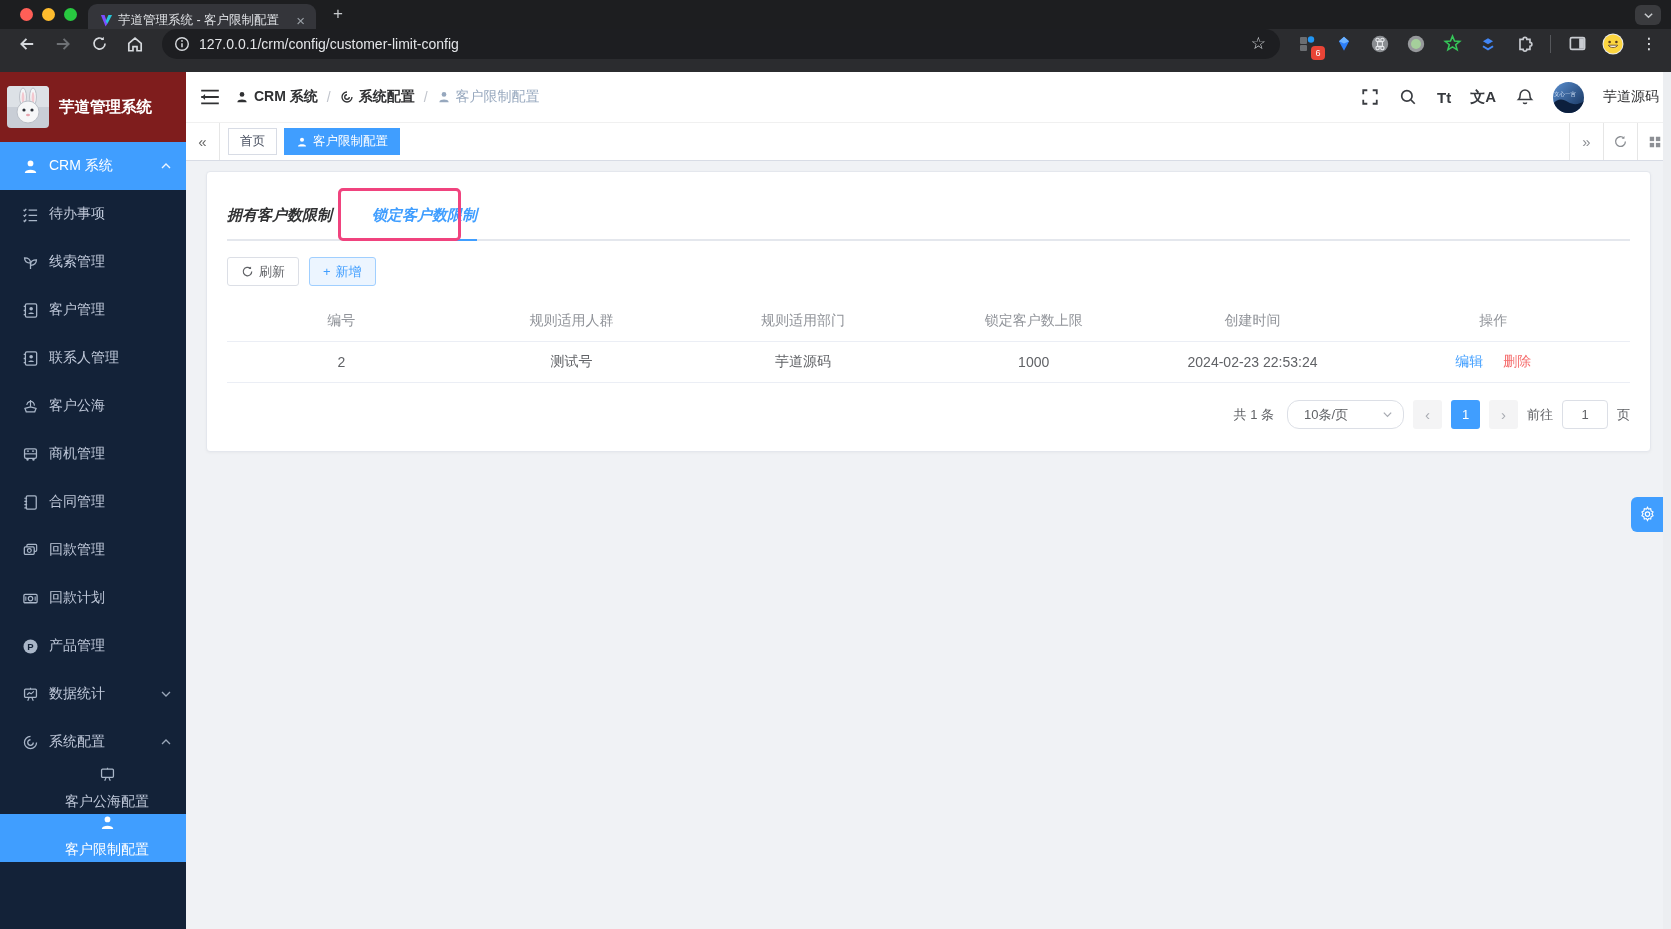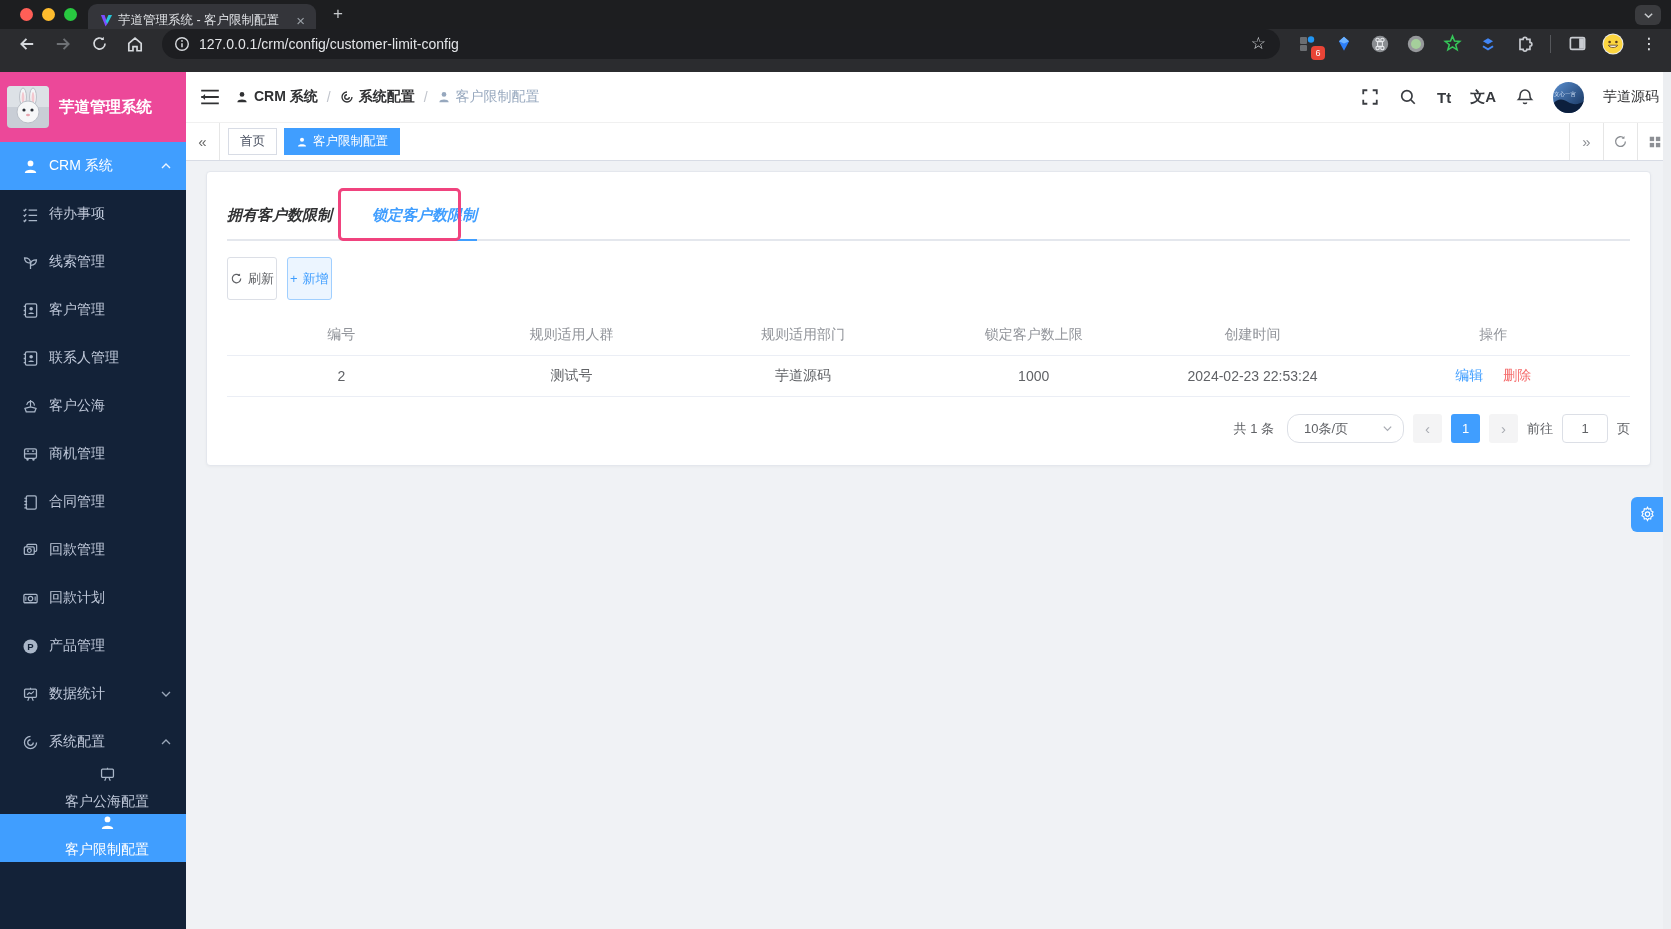--- a/index.html
+++ b/index.html
@@ -28,21 +28,21 @@
   .ext { width:24px; height:24px; display:flex; align-items:center; justify-content:center; position:relative; }
   .ext-badge { position:absolute; right:-5px; bottom:-4px; background:#e94436; color:#fff; font-size:9px; min-width:14px; height:14px; border-radius:4px; display:flex; align-items:center; justify-content:center; padding:0 2px; }
   .toolbar-sep { width:1px; height:18px; background:#55575b; margin:0 2px; }
   .more-dots { color:#e8eaed; font-size:16px; letter-spacing:0; padding:0 4px; }
 
   
   .app { position:absolute; top:72px; left:0; right:0; bottom:0; display:flex; }
 
   
   .sidebar { width:186px; background:#132238; color:#bfc8d9; flex:0 0 auto; display:flex; flex-direction:column; overflow:hidden; }
-  .logo-strip { height:70px; background:#ec4899; display:flex; align-items:center; padding:0 10px 0 7px; gap:10px; flex:0 0 auto; }
+  .logo-strip { height:70px; background:#7f1d1d; display:flex; align-items:center; padding:0 10px 0 7px; gap:10px; flex:0 0 auto; }
   .logo-img { width:42px; height:42px; border-radius:4px; overflow:hidden; flex:0 0 auto; }
   .logo-title { color:#ffffff; font-size:15.5px; font-weight:bold; white-space:nowrap; }
   .menu { flex:1; }
   .m-item { height:48px; display:flex; align-items:center; gap:10px; padding:0 14px 0 22px; font-size:14px; cursor:default; position:relative; }
   .m-item .lbl { flex:1; white-space:nowrap; }
   .m-item.parent { background:#409eff; color:#fff; }
   .m-item.active { background:#409eff; color:#fff; }
   .m-item.sub { padding-left:42px;flex-direction:column; }
   .m-item .arrow { color:inherit; opacity:.9; }
   .mi { width:17px; height:17px; flex:0 0 auto; }
@@ -75,21 +75,21 @@
 
   
   .tabs { border-bottom:2px solid #e4e7ed; display:flex; gap:40px; padding-top:8px; }
   .tab-item { font-size:15px; color:#303133; font-weight:bold; padding:10px 0 14px; position:relative; cursor:default;font-style:italic; }
   .tab-item.active { color:#409eff; }
   .tab-item.active::after { content:""; position:absolute; left:0; right:0; bottom:-2px; height:2px; background:#409eff; }
   .annotation { position:absolute; left:131px; top:16px; width:123px; height:53px; border:3px solid #f0437e; border-radius:5px; pointer-events:none; z-index:5; }
 
   
   .btn-row { margin-top:16px; display:flex; gap:10px; }
-  .btn { height:43px; display:inline-flex; align-items:center; gap:5px; padding:0 2px; border-radius:3px; font-size:13px; border:1px solid #dcdfe6; background:#fff; color:#606266; cursor:default; }
+  .btn { height:29px; display:inline-flex; align-items:center; gap:5px; padding:0 13px; border-radius:3px; font-size:13px; border:1px solid #dcdfe6; background:#fff; color:#606266; cursor:default; }
   .btn.plain-primary { background:#ecf5ff; border-color:#a0cfff; color:#409eff; }
 
   
   table.grid { width:100%; border-collapse:collapse; margin-top:15px; font-size:14px; table-layout:fixed; }
   .grid th { color:#909399; font-weight:normal; padding:11px 0; border-bottom:1px solid #ebeef5; text-align:center; }
   .grid td { color:#606266; padding:11px 0; border-bottom:1px solid #ebeef5; text-align:center; }
   .link-edit { color:#409eff; cursor:default; }
   .link-del { color:#f56c6c; cursor:default; margin-left:16px; }
 
   

